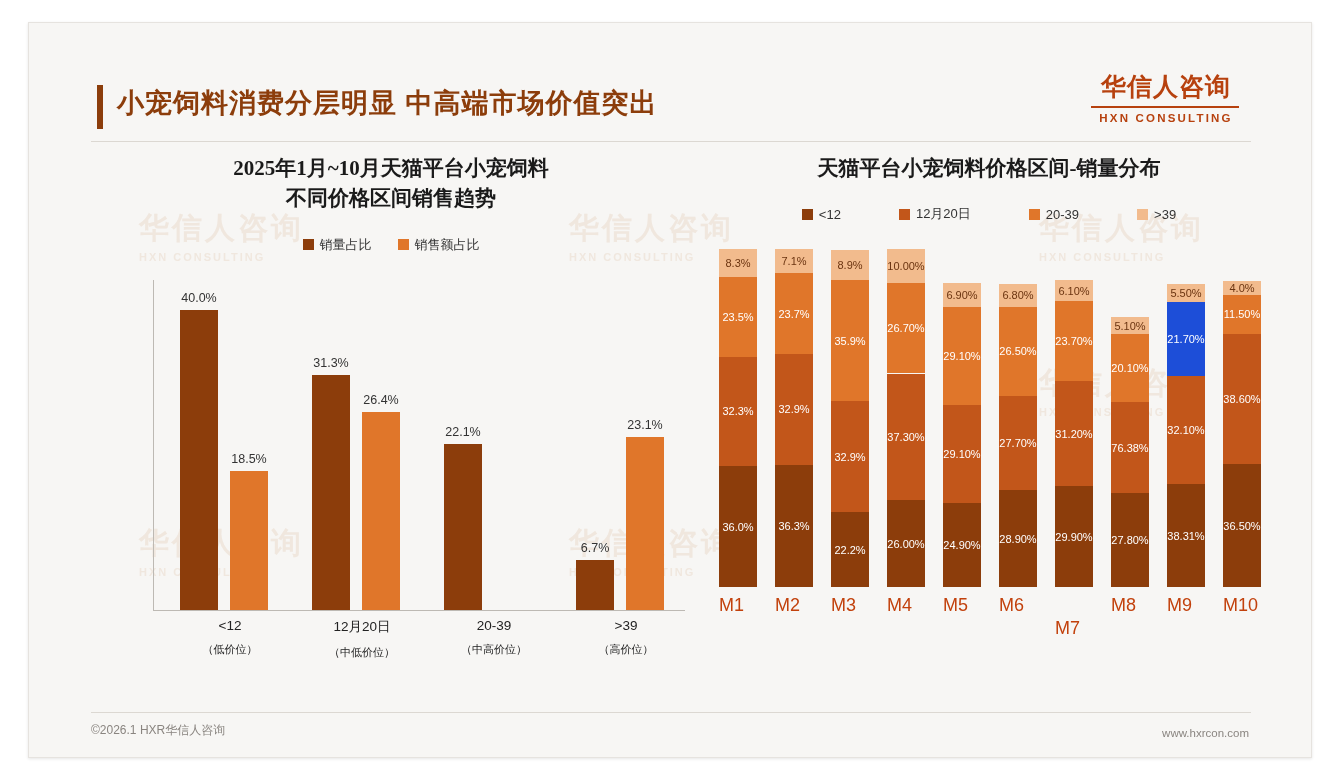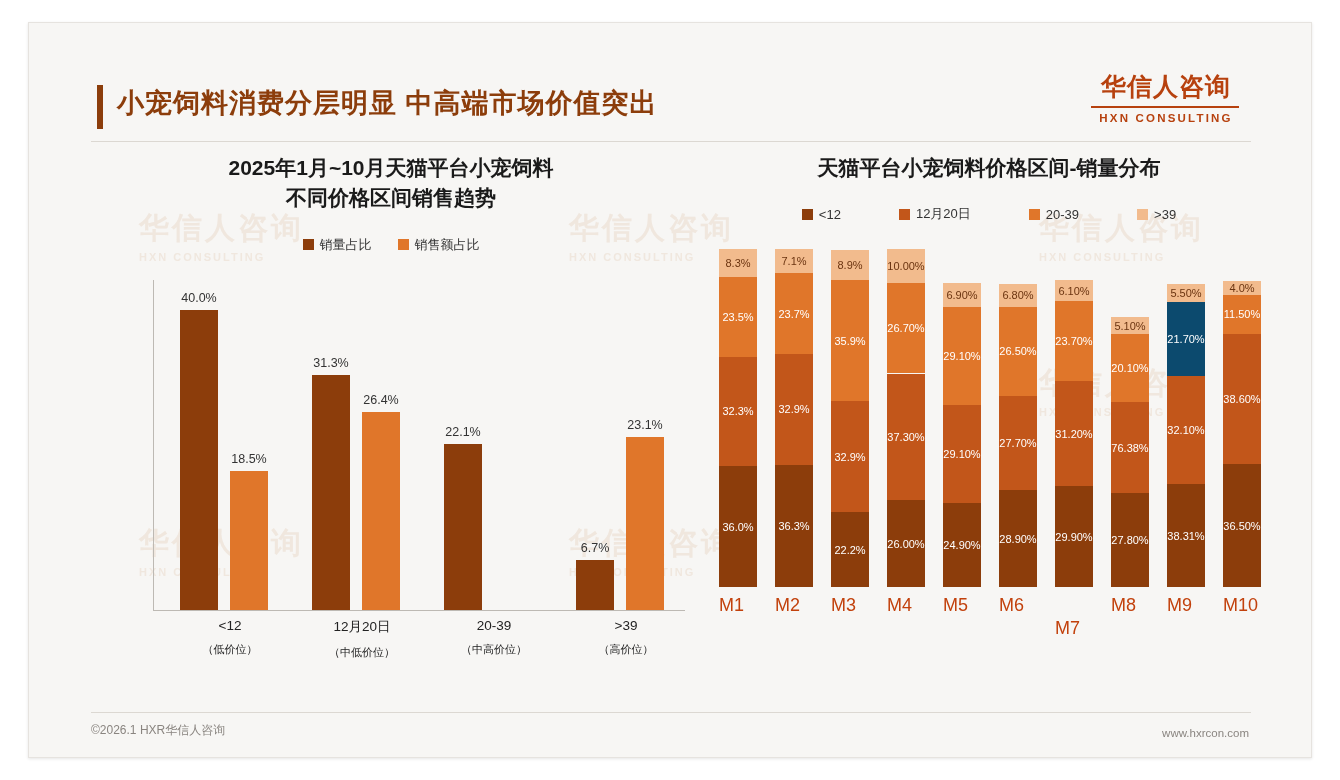--- a/index.html
+++ b/index.html
@@ -54,20 +54,21 @@
   }
   .wm .l1{font-size:30px;letter-spacing:3px;}
   .wm .l2{font-size:11px;letter-spacing:2px;margin-top:2px;}
   
   .panel{position:absolute;top:130px;}
   .panel-left{left:62px;width:600px;height:560px;}
   .panel-right{left:680px;width:560px;height:560px;}
   .chart-title{
     text-align:center;font-size:21px;font-weight:bold;color:#1a1a1a;
     line-height:1.45;
+    font-family:Liberation Serif, serif;
   }
   
   .legend{
     display:flex;justify-content:center;align-items:center;gap:26px;
     margin-top:22px;
   }
   .legend-item{display:flex;align-items:center;gap:6px;}
   .legend-swatch{width:11px;height:11px;display:inline-block;}
   .legend-label{font-size:13px;color:#333;}
   .legend-wide{gap:58px;}
@@ -394,21 +395,21 @@
             </div>
         </div>
 
         <div class="scol" style="left:448px;">
           <div class="seg" style="bottom:0;height:30.6%;background:#8c3d0b">
               <span>38.31%</span>
             </div>
           <div class="seg" style="bottom:30.6%;height:32.1%;background:#c2561a">
               <span>32.10%</span>
             </div>
-          <div class="seg" style="bottom:62.7%;height:21.7%;background:#0c4a6e">
+          <div class="seg" style="bottom:62.7%;height:21.7%;background:#1d4ed8">
               <span>21.70%</span>
             </div>
           <div class="seg light" style="bottom:84.4%;height:5.5%;background:#f2bb8d">
               <span>5.50%</span>
             </div>
         </div>
 
         <div class="scol" style="left:504px;">
           <div class="seg" style="bottom:0;height:36.5%;background:#8c3d0b">
               <span>36.50%</span>

